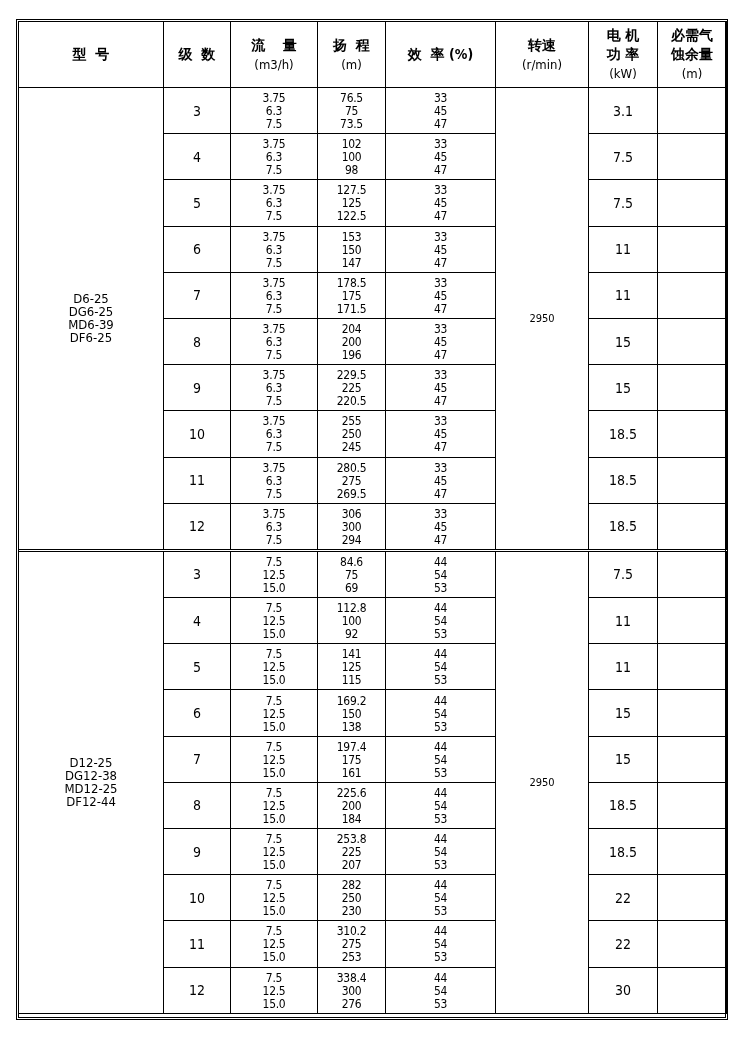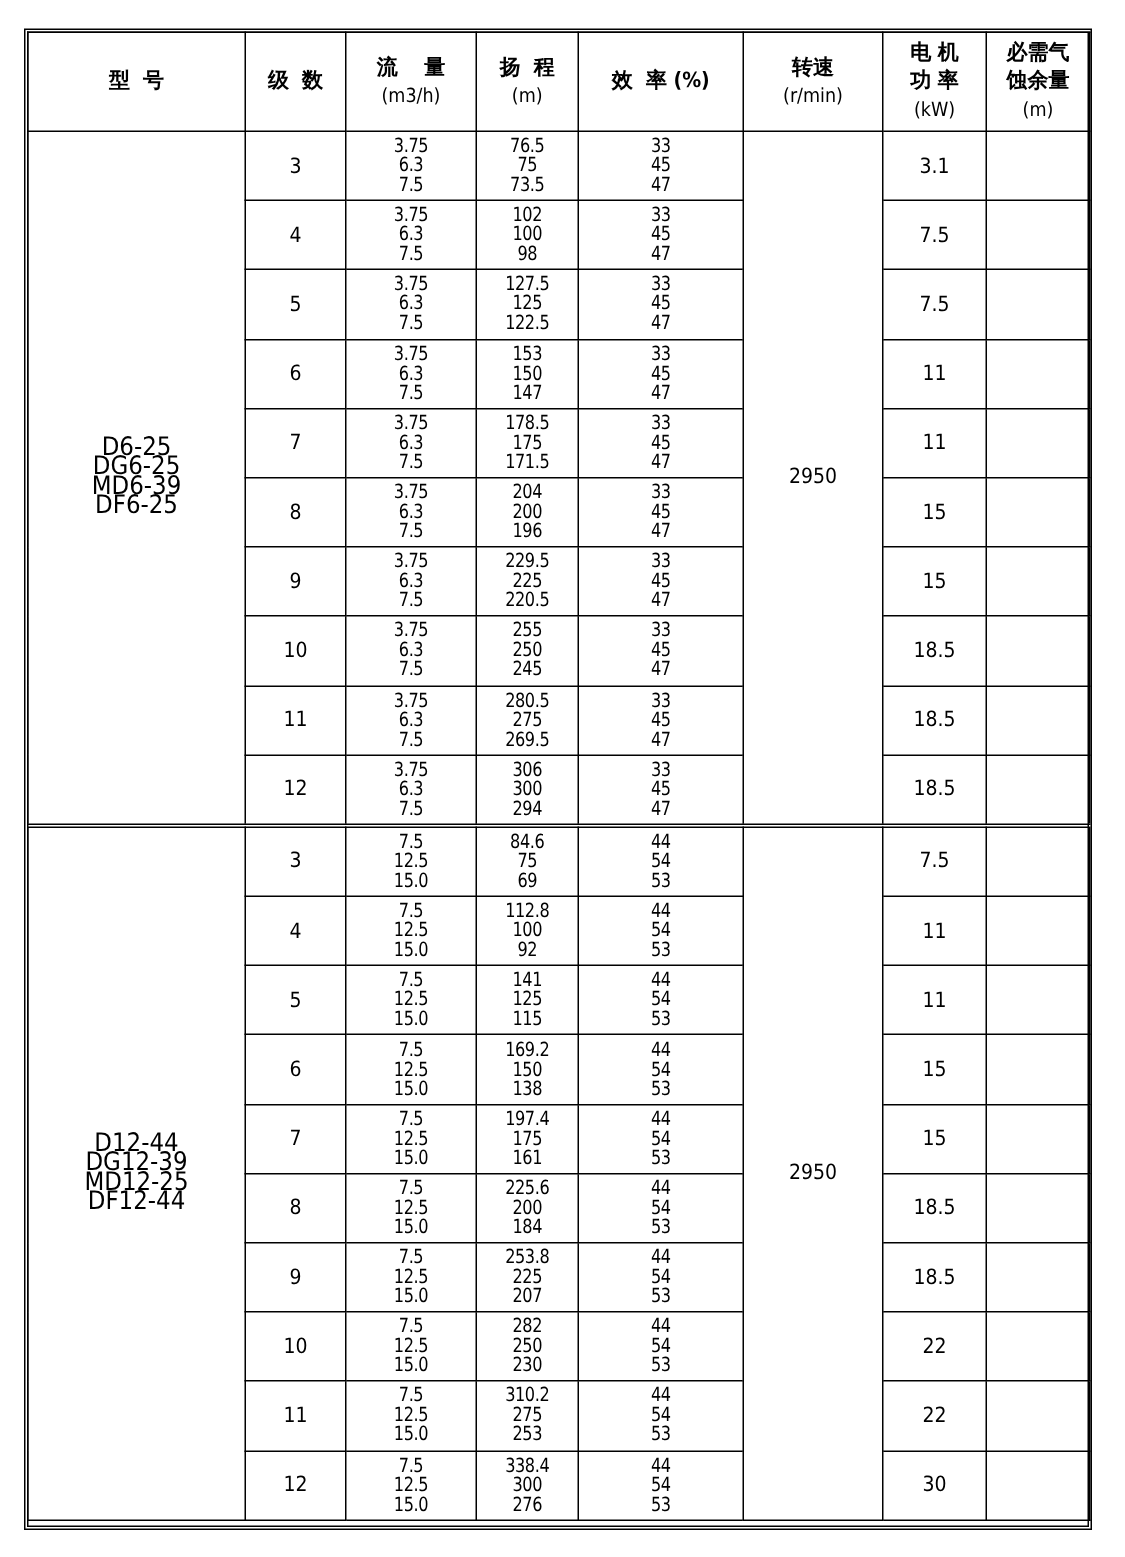--- a/index.html
+++ b/index.html
@@ -10,23 +10,23 @@
   table { position: absolute; left: 18px; top: 21px; width: 708px; border-collapse: collapse;
           table-layout: fixed; }
   td, th { border: 1.5px solid #000; padding: 0; text-align: center; vertical-align: middle;
            font-weight: normal; }
   th { height: 65px; font-size: 14px; line-height: 19px; font-weight: bold; }
   th .unit { font-weight: normal; font-size: 13px; }
   td { height: 45.2px; }
   .triple { font-size: 13px; line-height: 13px; letter-spacing: -0.3px; transform: scaleX(0.92); display:block; }
   .triple span { display: block; }
   .stage, .power { font-size: 14px; }
-  .model { font-size: 17px; line-height: 13px; }
+  .model { font-size: 13px; line-height: 13px; }
   .model span { display: block; }
-  .speed { font-size: 14px; }
+  .speed { font-size: 11px; }
 </style>
 </head>
 <body>
 
 <div class="frame"></div>
 
 <table>
   <colgroup>
     <col style="width:145px">
       <col style="width:67px">
@@ -329,22 +329,22 @@
             <span>33</span>
             <span>45</span>
             <span>47</span>
           </div>
         </td>
         <td class="power">18.5</td>
         <td></td>
       </tr>
       <tr style="border-top: 3px double rgb(0, 0, 0);">
         <td rowspan="10" class="model">
-          <span>D12-44</span>
-          <span>DG12-39</span>
+          <span>D12-25</span>
+          <span>DG12-38</span>
           <span>MD12-25</span>
           <span>DF12-44</span>
         </td>
         <td class="stage">3</td>
         <td>
           <div class="triple">
             <span>7.5</span>
             <span>12.5</span>
             <span>15.0</span>
           </div>

